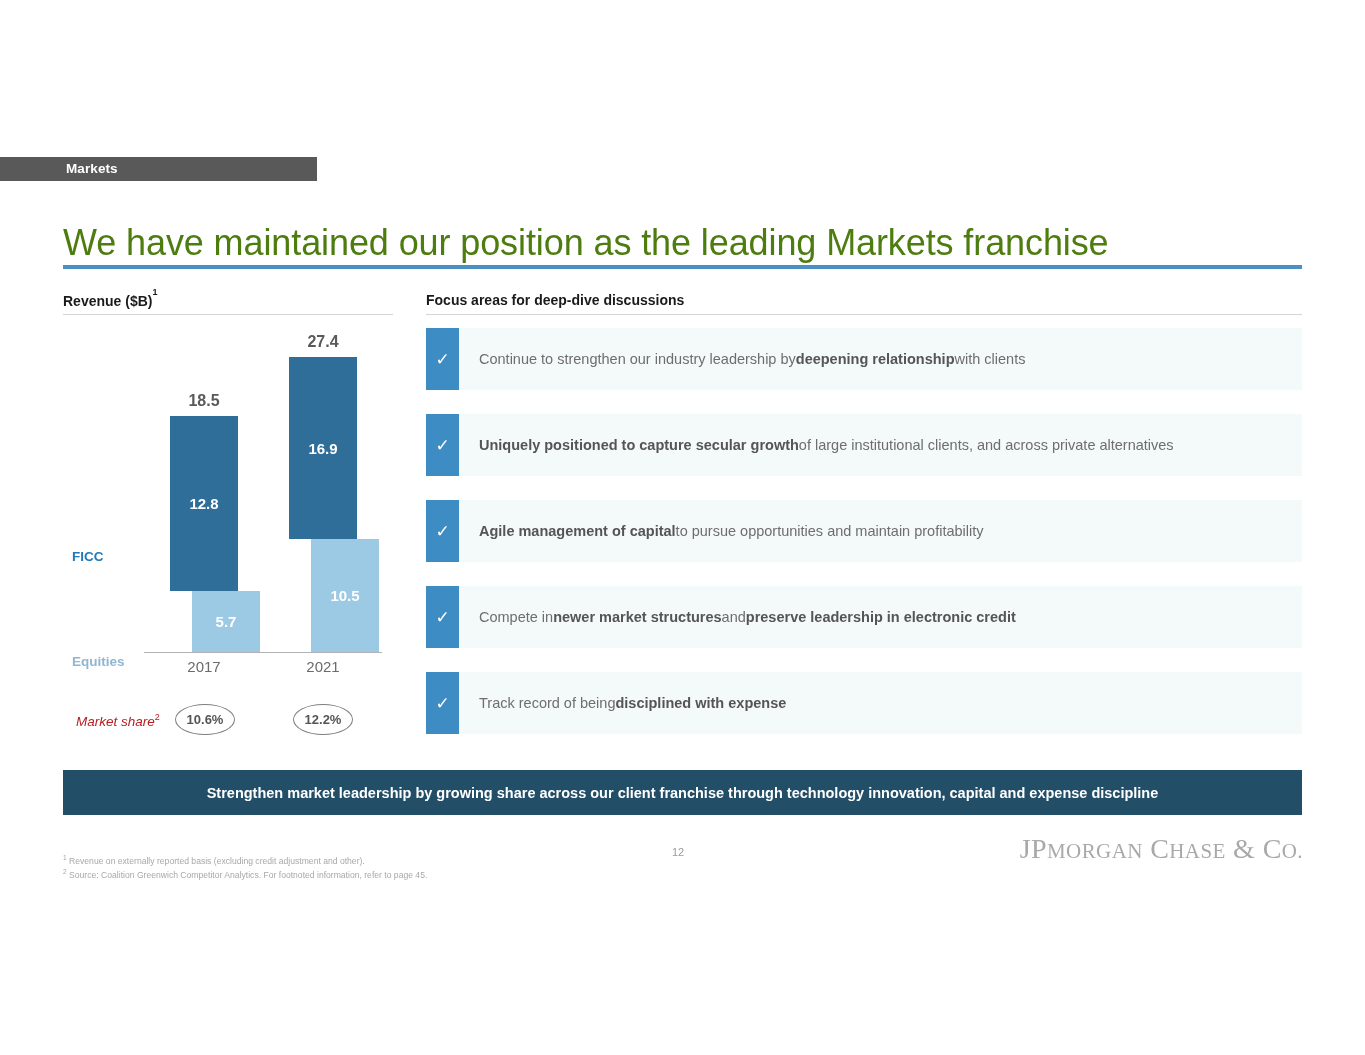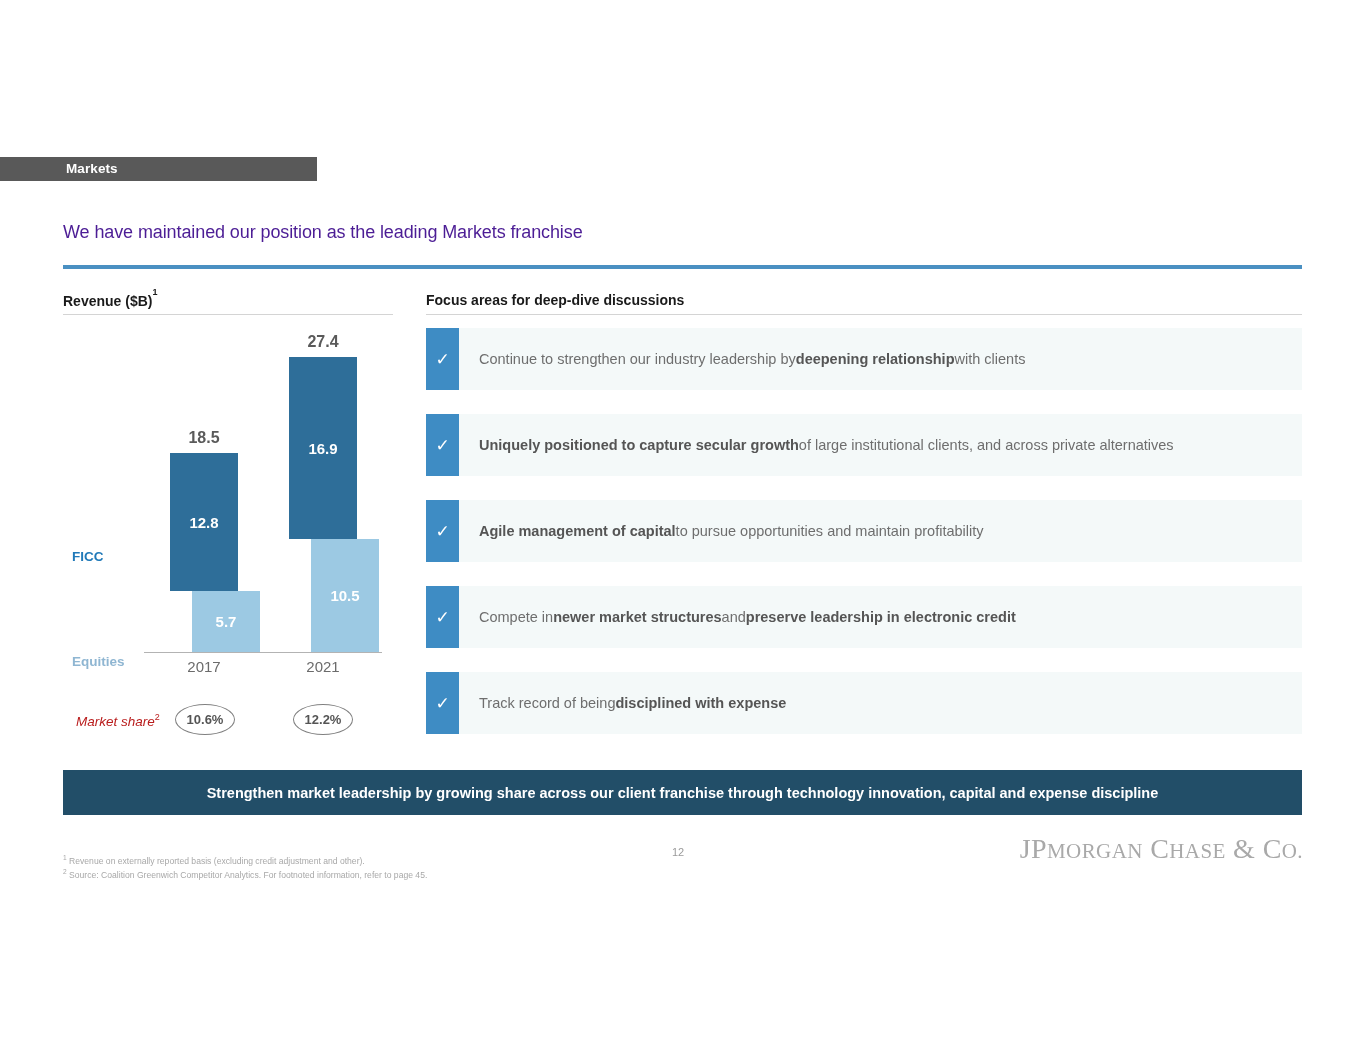--- a/index.html
+++ b/index.html
@@ -39,22 +39,22 @@
     font-weight: bold;
     color: #ffffff;
     letter-spacing: 0.1px;
   }
 
   
   .slide-title {
     position: absolute;
     left: 63px;
     top: 222px;
-    font-size: 18px;
-    color: #4c1d95;
+    font-size: 36px;
+    color: #4d7c0f;
     font-weight: normal;
     letter-spacing: -0.1px;
     white-space: nowrap;
   }
   .title-rule {
     position: absolute;
     left: 63px;
     top: 265px;
     width: 1239px;
     height: 4px;
@@ -300,21 +300,21 @@
     <div class="panel-rule"></div>
 
     <div class="chart-area">
       <div class="axis-line"></div>
 
       <div class="series-label label-ficc">FICC</div>
       <div class="series-label label-equities">Equities</div>
 
       <div class="bar-group bar-2017">
         <div class="bar-total">18.5</div>
-        <div class="seg seg-ficc" style="height:138px">
+        <div class="seg seg-ficc" style="height:175px">
           <span>12.8</span>
         </div>
         <div class="seg seg-equities" style="height:61px">
           <span>5.7</span>
         </div>
       </div>
 
       <div class="bar-group bar-2021">
         <div class="bar-total">27.4</div>
         <div class="seg seg-ficc" style="height:182px">

